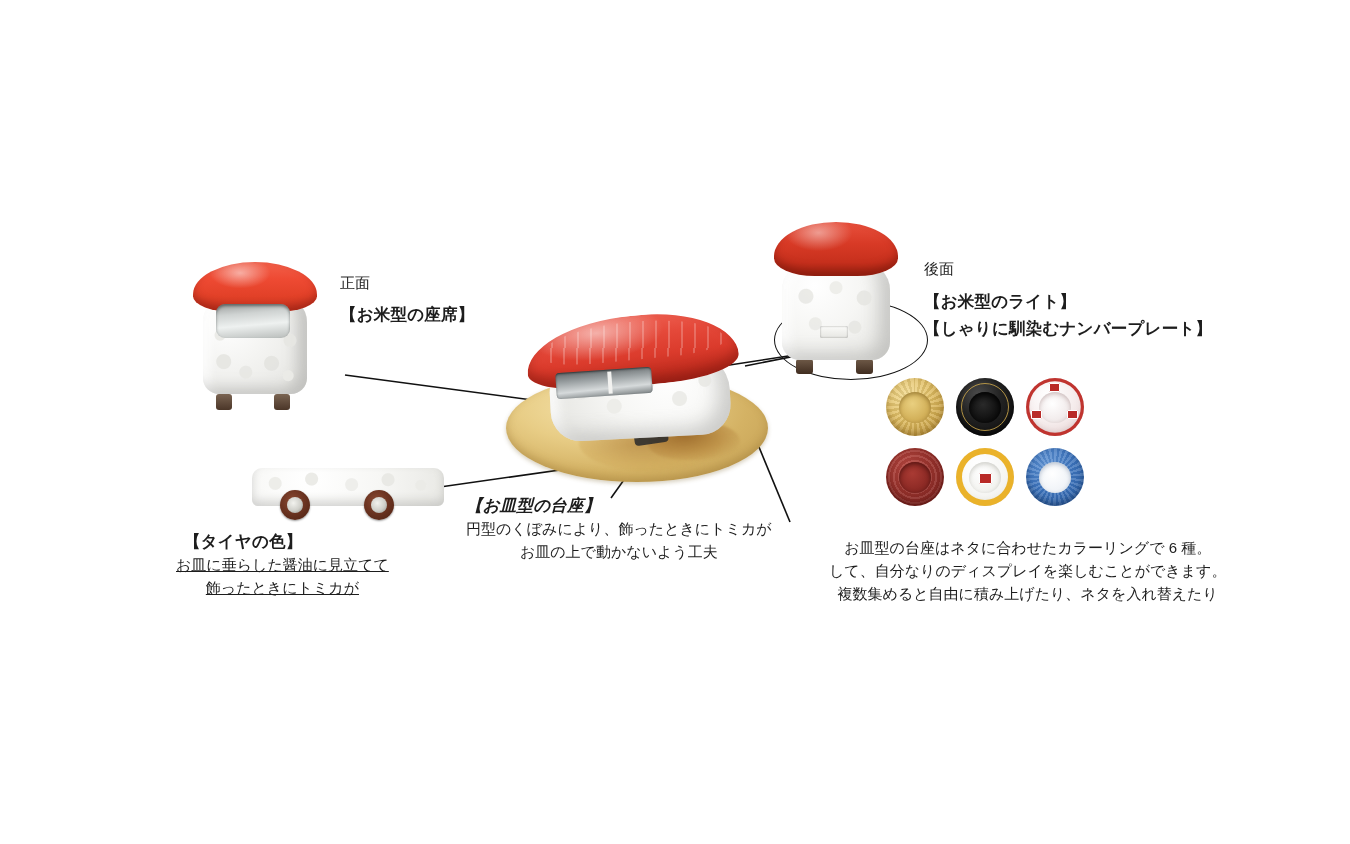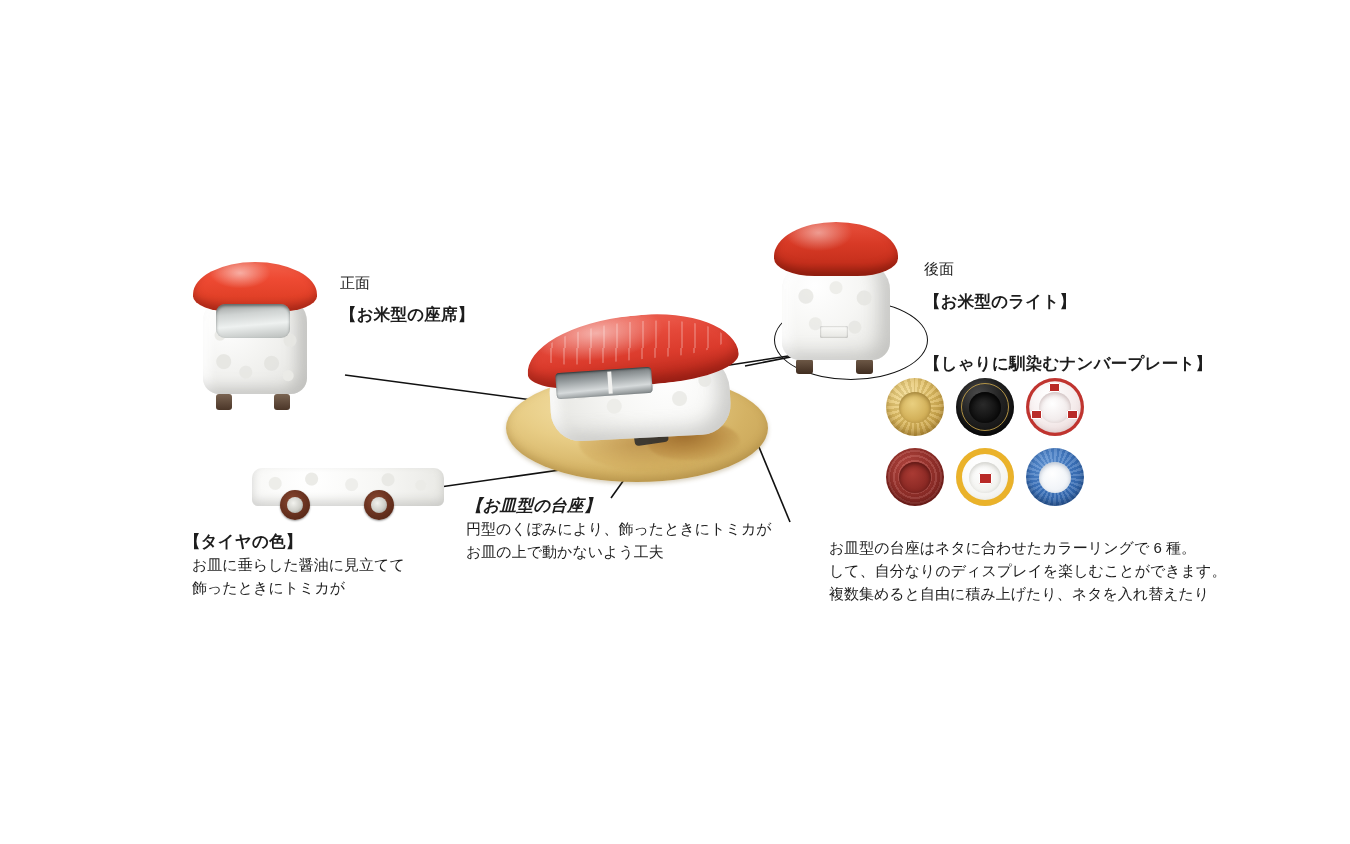--- a/index.html
+++ b/index.html
@@ -22,21 +22,21 @@
   
   .txt {
     position: absolute;
     white-space: nowrap;
     line-height: 1.42;
     color: #1d1d1d;
   }
   .lbl-plain { font-size: 15px; }
   .lbl-bold  { font-size: 16.5px; font-weight: bold; letter-spacing: .2px; }
   .body-txt  { font-size: 15px; line-height: 1.52; }
-  .body-txt div { white-space: nowrap; }
+  .body-txt div { white-space: nowrap; text-align: center; }
 
   
   .lines {
     position: absolute;
     left: 0; top: 0;
     width: 1350px;
     height: 844px;
     pointer-events: none;
   }
 
@@ -382,39 +382,39 @@
     <div class="neta"></div>
     <div class="rice"></div>
     <div class="plate"></div>
     <div class="wheel-l"></div>
     <div class="wheel-r"></div>
   </div>
   <div id="rear-ellipse"></div>
 
   <div class="txt lbl-plain" style="left:924px; top:258px;">後面</div>
   <div class="txt lbl-bold" style="left:924px; top:290px;">【お米型のライト】</div>
-  <div class="txt lbl-bold" style="left:924px; top:317px;margin-top:35px;">【しゃりに馴染むナンバープレート】</div>
+  <div class="txt lbl-bold" style="left:924px; top:317px;">【しゃりに馴染むナンバープレート】</div>
 
   <div class="photo" id="hero">
     <div class="golden-plate"></div>
     <div class="soy"></div>
     <div class="shadow-wheel"></div>
     <div class="rice"></div>
     <div class="neta"></div>
     <div class="windows"></div>
   </div>
 
   <div class="photo" id="chassis">
     <div class="body"></div>
     <div class="tyre t1"></div>
     <div class="tyre t2"></div>
   </div>
 
   <div class="txt lbl-bold" style="left:184px; top:530px;">【タイヤの色】</div>
-  <div class="txt body-txt" style="left:192px; top:554px;">
+  <div class="txt body-txt" style="left:176px; top:554px;text-decoration:underline;">
     <div>お皿に垂らした醤油に見立てて</div>
     <div>飾ったときにトミカが</div>
   </div>
 
   <div class="txt lbl-bold" style="left:466px; top:494px;font-style:italic;">【お皿型の台座】</div>
   <div class="txt body-txt" style="left:466px; top:518px;">
     <div>円型のくぼみにより、飾ったときにトミカが</div>
     <div>お皿の上で動かないよう工夫</div>
   </div>
 

